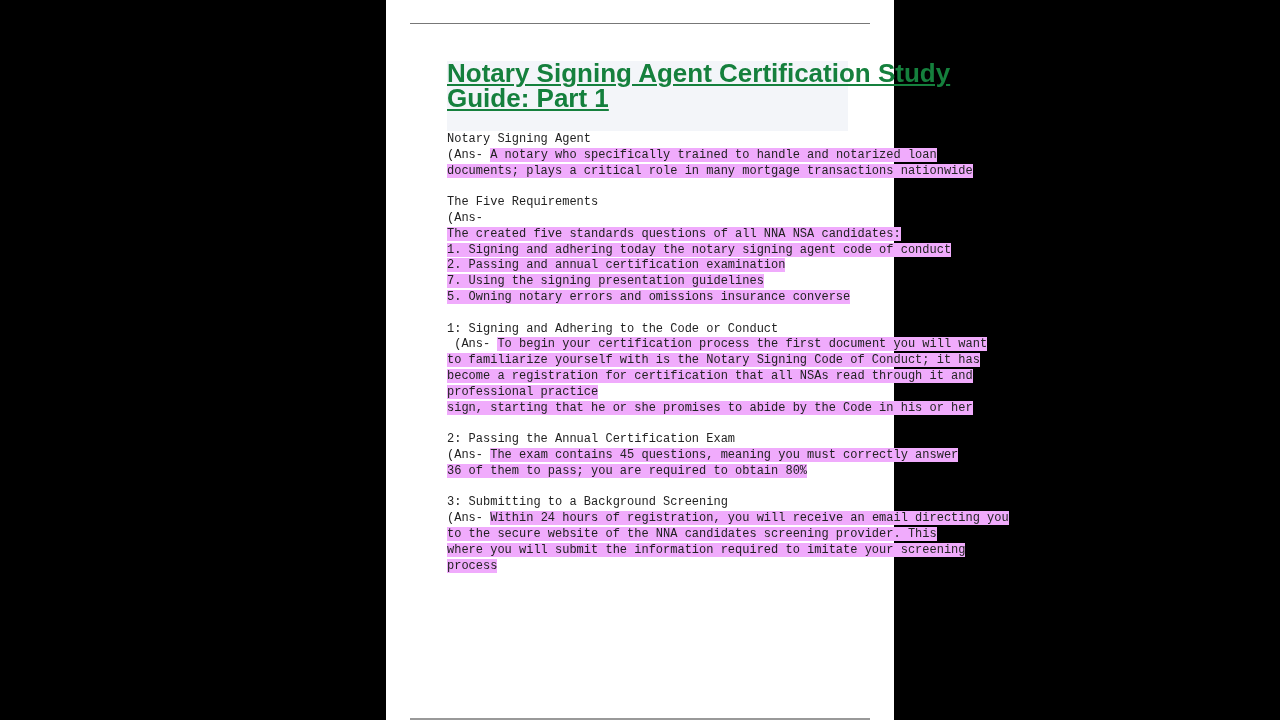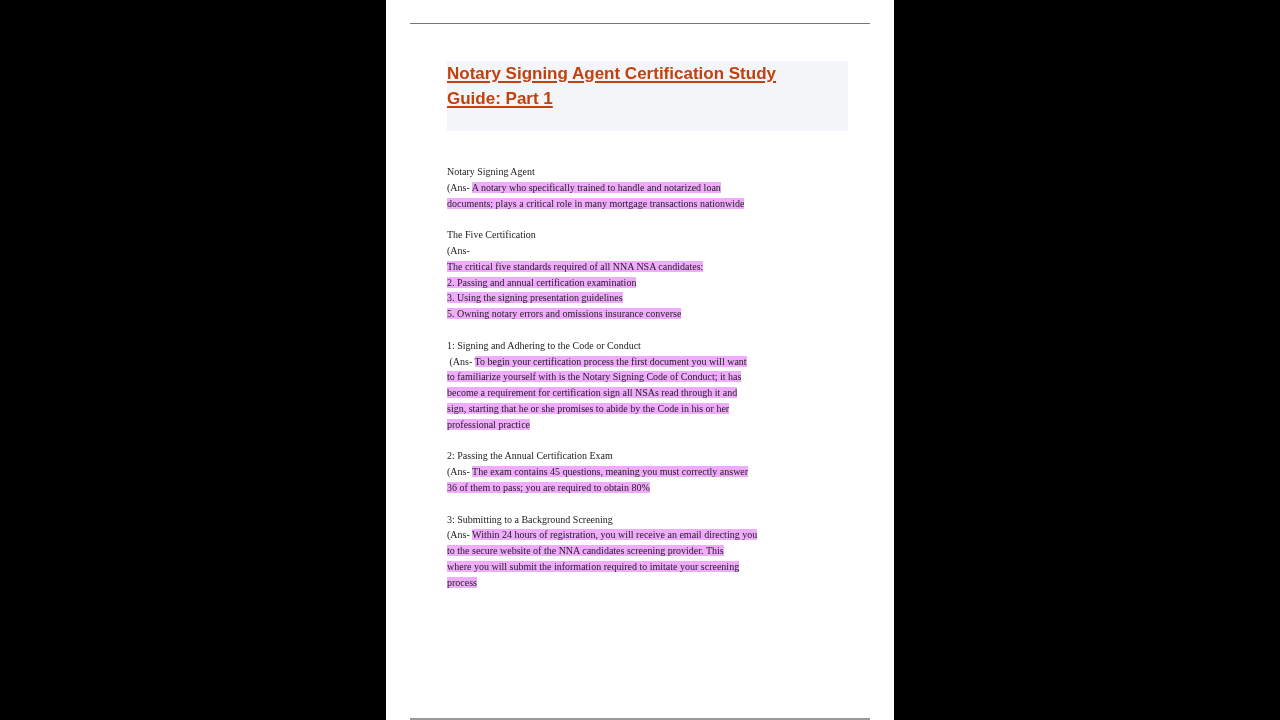--- a/index.html
+++ b/index.html
@@ -42,38 +42,37 @@
       height: 70px;
       background: #f3f5f9;
     }
     .title {
       position: absolute;
       left: 0;
       top: 0;
       margin: 0;
       font-family: "Liberation Sans", sans-serif;
       font-weight: bold;
-      font-size: 17px;
+      font-size: 26px;
       line-height: 25px;
-      color: #c2410c;
+      color: #15803d;
       text-decoration: underline;
       text-decoration-thickness: 2px;
       text-underline-offset: 2px;
       white-space: nowrap;
     }
     .content {
       position: absolute;
       left: 61px;
       top: 132px;
       width: 410px;
-      font-family: Liberation Serif, serif;
-      font-size: 10px;
+      font-family: Liberation Mono, monospace;
+      font-size: 12px;
       line-height: 15.8px;
       color: #222222;
-      margin-top: 32px;
     }
     .block { margin: 0 0 15.8px 0; }
     .line { display: block; white-space: nowrap; }
     .hl { background: #f0abfc; }
     .q { color: #222222; }
   </style>
 </head>
 <body>
 
 <div class="page">
@@ -88,35 +87,36 @@
 
   <div class="content">
 
     <div class="block">
       <span class="line q">Notary Signing Agent</span>
       <span class="line"><span>(Ans- </span><span class="hl">A notary who specifically trained to handle and notarized loan</span></span>
       <span class="line"><span class="hl">documents; plays a critical role in many mortgage transactions nationwide</span></span>
     </div>
 
     <div class="block">
-      <span class="line q">The Five Certification</span>
+      <span class="line q">The Five Requirements</span>
       <span class="line">(Ans-</span>
-      <span class="line"><span class="hl">The critical five standards required of all NNA NSA candidates:</span></span>
+      <span class="line"><span class="hl">The created five standards questions of all NNA NSA candidates:</span></span>
+      <span class="line"><span class="hl">1. Signing and adhering today the notary signing agent code of conduct</span></span>
       <span class="line"><span class="hl">2. Passing and annual certification examination</span></span>
-      <span class="line"><span class="hl">3. Using the signing presentation guidelines</span></span>
+      <span class="line"><span class="hl">7. Using the signing presentation guidelines</span></span>
       <span class="line"><span class="hl">5. Owning notary errors and omissions insurance converse</span></span>
     </div>
 
     <div class="block">
       <span class="line q">1: Signing and Adhering to the Code or Conduct</span>
       <span class="line" style="white-space:pre;"><span> (Ans- </span><span class="hl">To begin your certification process the first document you will want</span></span>
       <span class="line"><span class="hl">to familiarize yourself with is the Notary Signing Code of Conduct; it has</span></span>
-      <span class="line"><span class="hl">become a requirement for certification sign all NSAs read through it and</span></span>
+      <span class="line"><span class="hl">become a registration for certification that all NSAs read through it and</span></span>
+      <span class="line"><span class="hl">professional practice</span></span>
       <span class="line"><span class="hl">sign, starting that he or she promises to abide by the Code in his or her</span></span>
-      <span class="line"><span class="hl">professional practice</span></span>
     </div>
 
     <div class="block">
       <span class="line q">2: Passing the Annual Certification Exam</span>
       <span class="line"><span>(Ans- </span><span class="hl">The exam contains 45 questions, meaning you must correctly answer</span></span>
       <span class="line"><span class="hl">36 of them to pass; you are required to obtain 80%</span></span>
     </div>
 
     <div class="block">
       <span class="line q">3: Submitting to a Background Screening</span>

